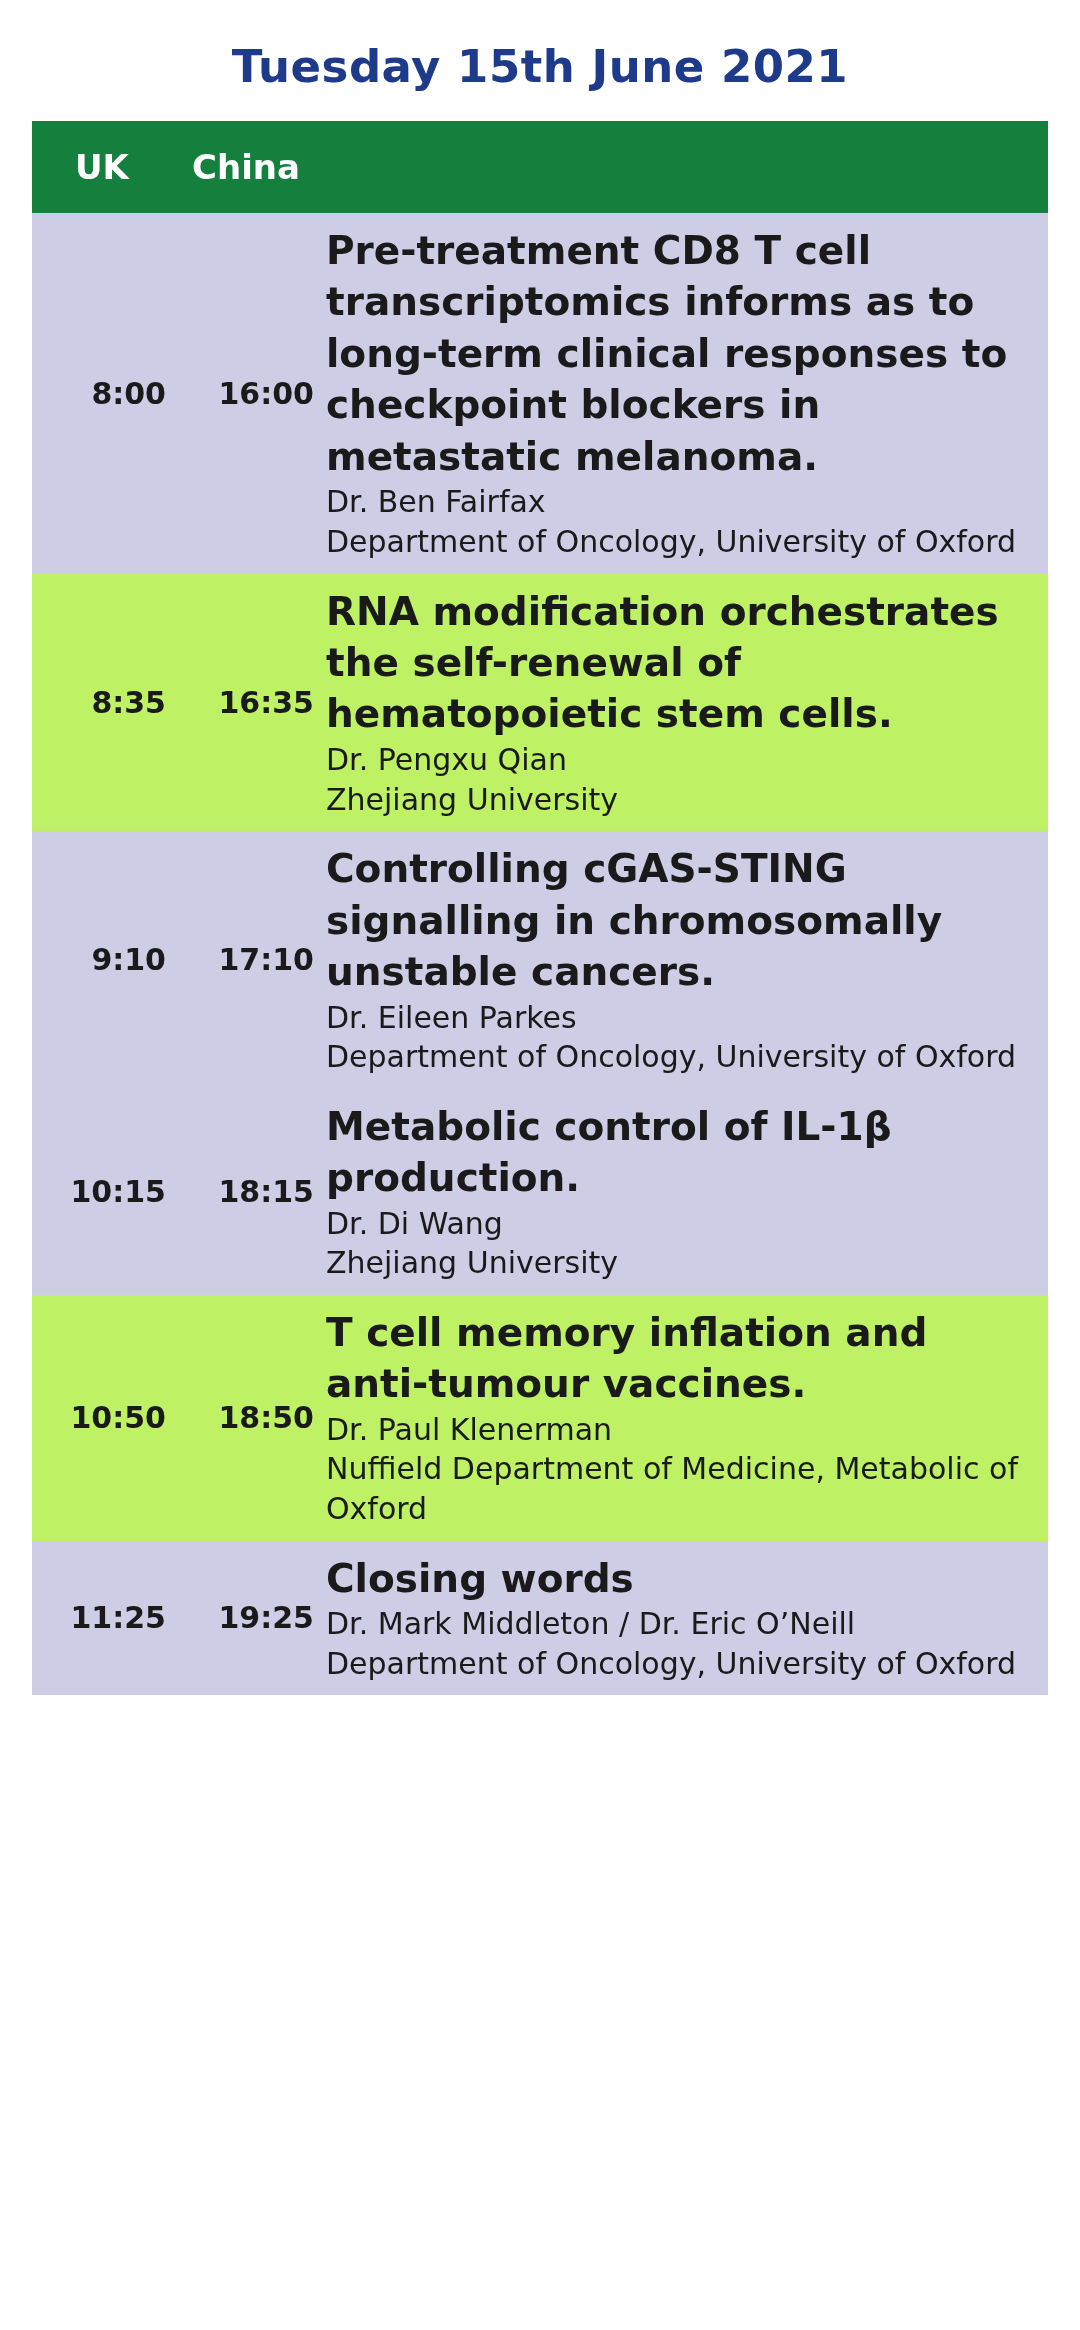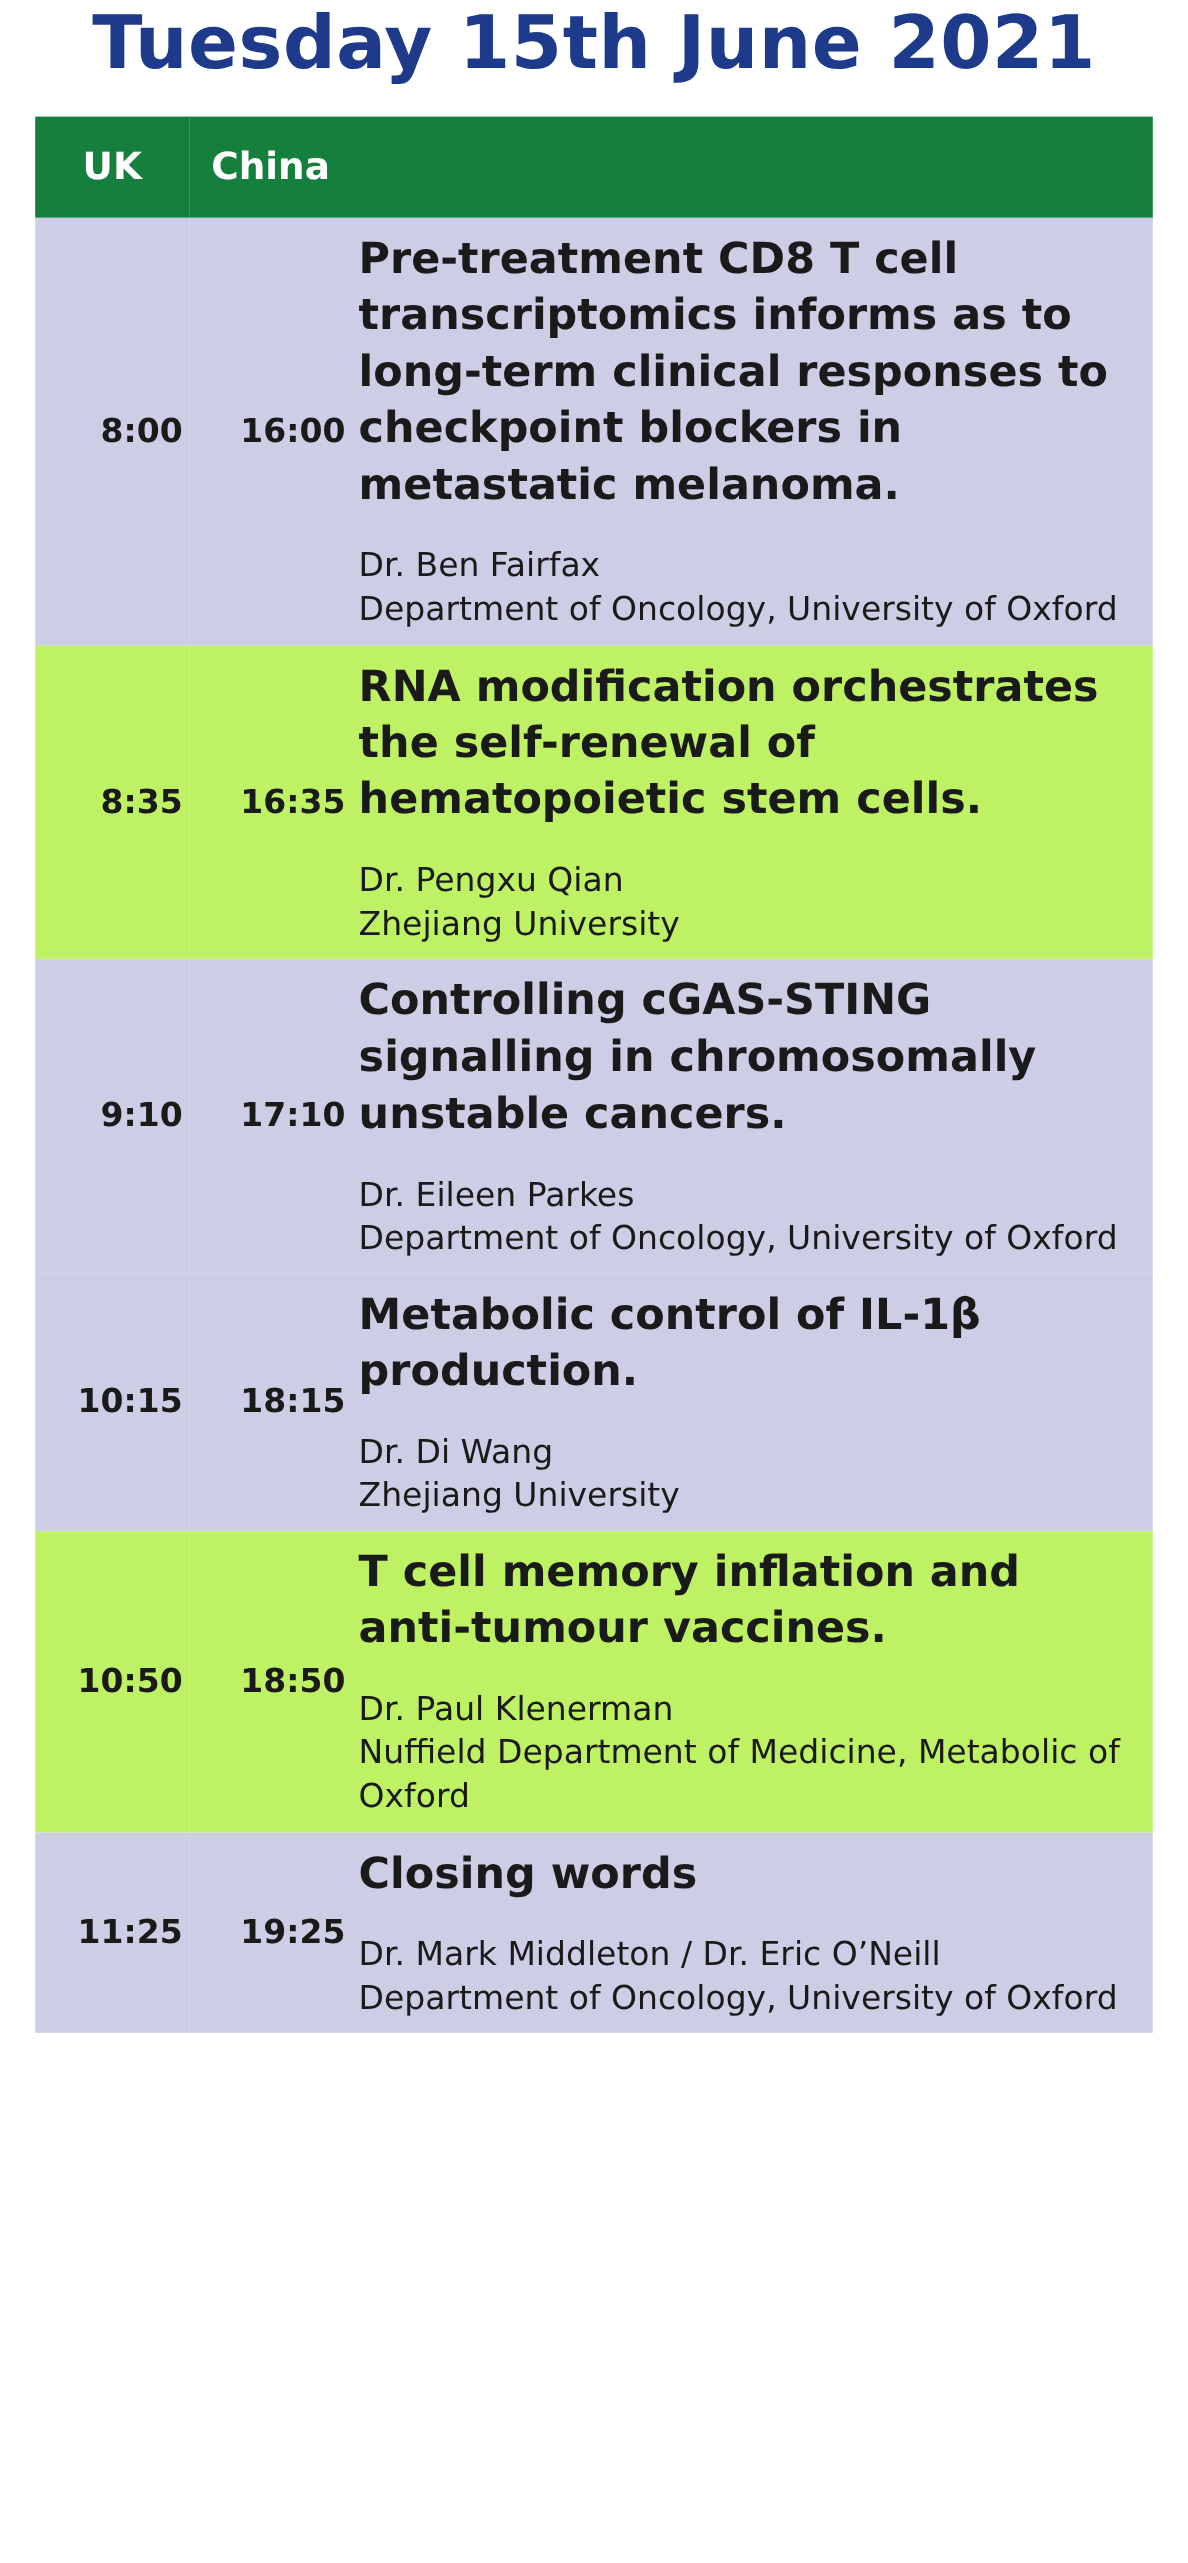--- a/index.html
+++ b/index.html
@@ -17,23 +17,24 @@
   .page {
     width: 1080px;
     height: 2330px;
     box-sizing: border-box;
     padding: 0;
     position: relative;
   }
   .title {
     text-align: center;
     color: #1e3a8a;
-    font-size: 67px;
+    font-size: 45px;
     font-weight: bold;
     letter-spacing: 0.5px;
+    padding-top: 40px;
     padding-bottom: 28px;
   }
   .schedule {
     margin: 0 32px;
     border-collapse: collapse;
     width: calc(100% - 64px);
     table-layout: fixed;
   }
   .schedule col.c-uk { width: 140px; }
   .schedule col.c-cn { width: 148px; }
@@ -74,21 +75,20 @@
   }
   .talk-title {
     font-weight: bold;
     font-size: 39px;
     display: block;
   }
   .speaker {
     display: block;
     font-size: 30px;
     font-weight: normal;
-    margin-top: 28px;
   }
   .affiliation {
     display: block;
     font-size: 30px;
     font-weight: normal;
   }
 </style>
 </head>
 <body>
 

